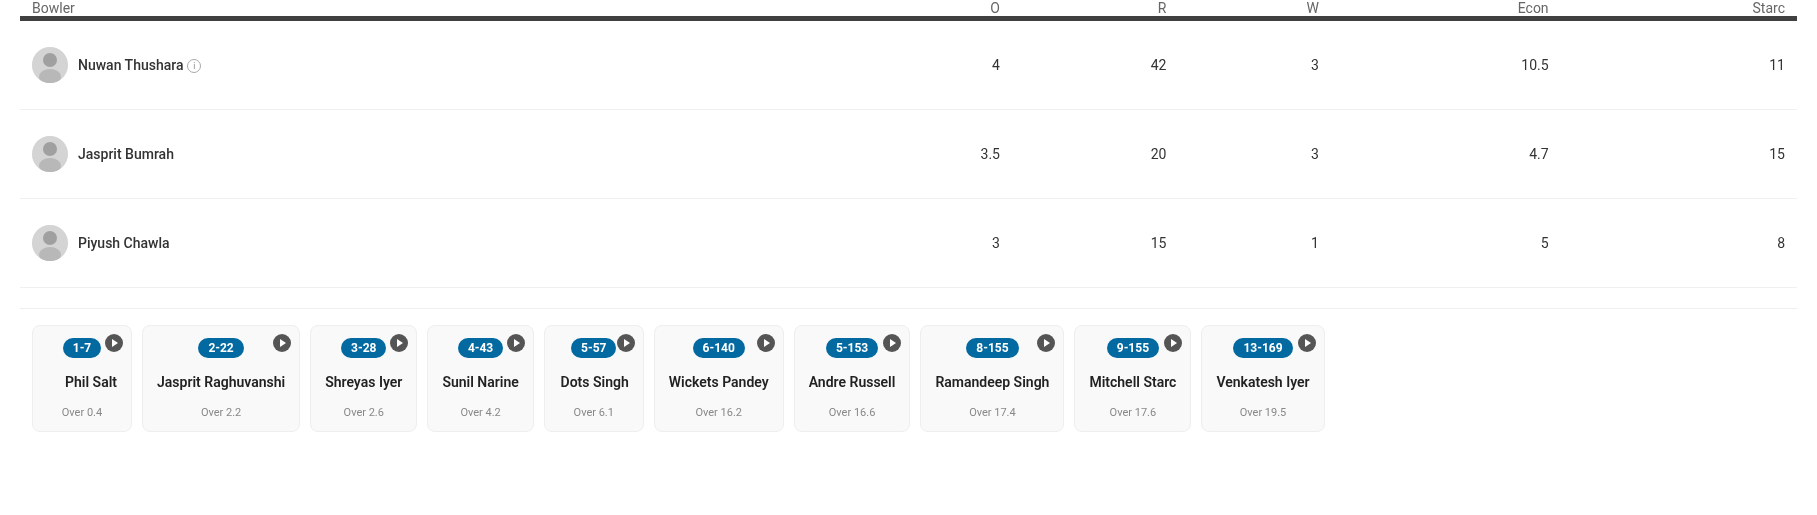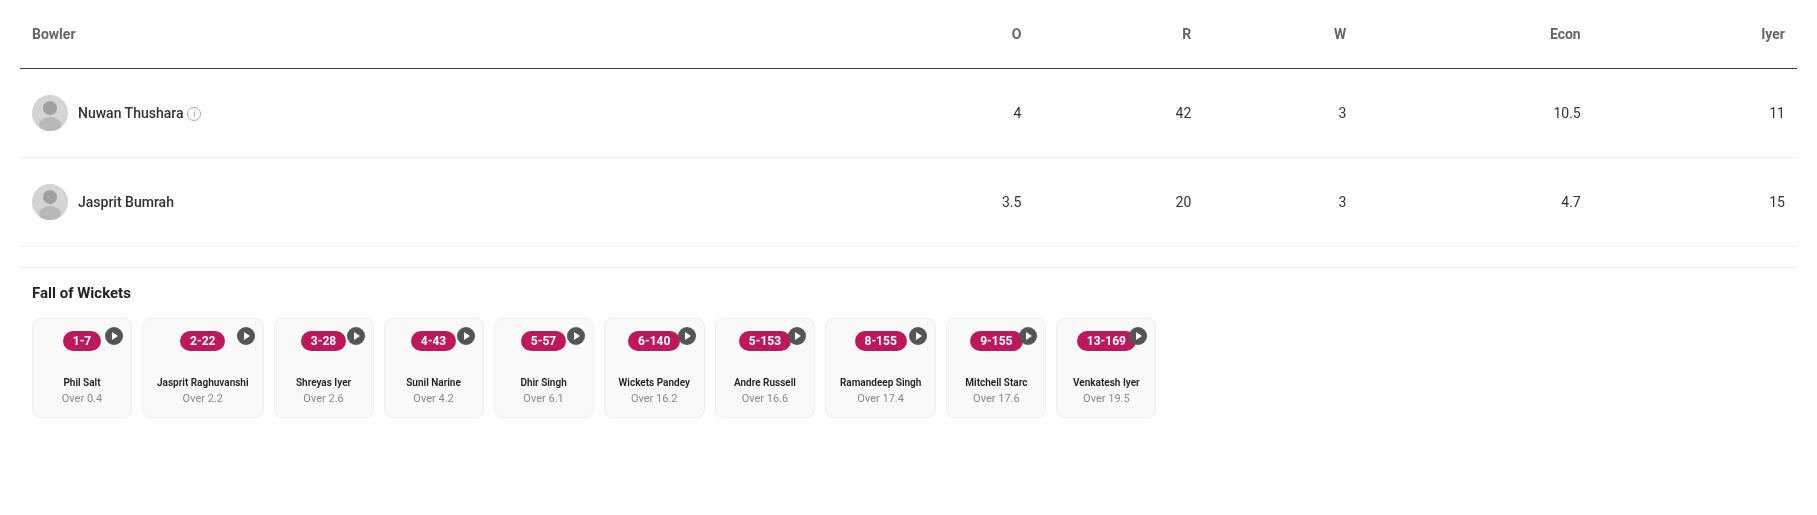--- a/index.html
+++ b/index.html
@@ -14,24 +14,24 @@
       padding: 0 20px;
     }
     
     .bowling-table {
       width: 100%;
       border-collapse: collapse;
     }
     .bowling-table th {
       text-align: left;
       color: #666;
-      font-weight: 700;
-      font-size: 14px;
-      padding: 26px 12px;
-      border-bottom: 1px solid #404040;
+      font-weight: 400;
+      font-size: 14px;
+      padding: 0 12px;
+      border-bottom: 5px solid #404040;
     }
     .bowling-table th.right {
       text-align: right;
     }
     .bowling-table td {
       padding: 26px 12px;
       border-bottom: 1px solid #f0f0f0;
       vertical-align: middle;
     }
     .bowling-table td.right {
@@ -119,53 +119,54 @@
     }
     .fow-play-btn::after {
       content: '';
       border-left: 6px solid #fff;
       border-top: 4px solid transparent;
       border-bottom: 4px solid transparent;
       margin-left: 2px;
     }
     .fow-badge {
       display: inline-block;
-      background: #be185d;
+      background: #0369a1;
       color: #fff;
       border-radius: 20px;
       font-size: 12px;
       font-weight: 700;
       padding: 3px 10px;
-      margin-bottom: 26px;
+      margin-bottom: 16px;
     }
     .fow-player {
-      font-size: 10px;
+      font-size: 14px;
       font-weight: 600;
       color: #222;
-      margin-bottom: 4px;
+      margin-bottom: 16px;
+      text-align: right;
     }
     .fow-over {
       font-size: 11px;
       color: #888;
     }
   </style>
 </head>
 <body>
 
 <div class="container">
 
   <table class="bowling-table">
     <thead>
       <tr>
         <th>Bowler</th>
         <th class="right">O</th>
         <th class="right">R</th>
         <th class="right">W</th>
         <th class="right">Econ</th>
-        <th class="right">Iyer</th>
+        <th class="right">Starc</th>
       </tr>
     </thead>
     <tbody id="bowling-tbody">
     <tr>
           <td>
       <div class="bowler-cell">
         <div class="bowler-avatar">
           <svg viewBox="0 0 36 36" xmlns="http://www.w3.org/2000/svg">
             <circle cx="18" cy="18" r="18" fill="#d4d4d4"></circle>
             <circle cx="18" cy="13" r="7" fill="#a0a0a0"></circle>
@@ -193,25 +194,43 @@
         </div>
         <span class="bowler-name">Jasprit Bumrah</span>
       </div>
     </td>
           <td class="right">3.5</td>
           <td class="right">20</td>
           <td class="right">3</td>
           <td class="right">4.7</td>
           <td class="right">15</td>
         </tr>
+        <tr>
+          <td>
+      <div class="bowler-cell">
+        <div class="bowler-avatar">
+          <svg viewBox="0 0 36 36" xmlns="http://www.w3.org/2000/svg">
+            <circle cx="18" cy="18" r="18" fill="#d4d4d4"></circle>
+            <circle cx="18" cy="13" r="7" fill="#a0a0a0"></circle>
+            <ellipse cx="18" cy="30" rx="11" ry="8" fill="#b8b8b8"></ellipse>
+          </svg>
+        </div>
+        <span class="bowler-name">Piyush Chawla</span>
+      </div>
+    </td>
+          <td class="right">3</td>
+          <td class="right">15</td>
+          <td class="right">1</td>
+          <td class="right">5</td>
+          <td class="right">8</td>
+        </tr>
       </tbody>
   </table>
 
   <div class="fow-section">
-    <div class="fow-title">Fall of Wickets</div>
     <div class="fow-list" id="fow-list">
     <div class="fow-card">
       <div class="fow-play-btn"></div>
       <div class="fow-badge">1-7</div>
       <div class="fow-player">Phil Salt</div>
       <div class="fow-over">Over 0.4</div>
     </div>
         <div class="fow-card">
       <div class="fow-play-btn"></div>
       <div class="fow-badge">2-22</div>
@@ -226,21 +245,21 @@
     </div>
         <div class="fow-card">
       <div class="fow-play-btn"></div>
       <div class="fow-badge">4-43</div>
       <div class="fow-player">Sunil Narine</div>
       <div class="fow-over">Over 4.2</div>
     </div>
         <div class="fow-card">
       <div class="fow-play-btn"></div>
       <div class="fow-badge">5-57</div>
-      <div class="fow-player">Dhir Singh</div>
+      <div class="fow-player">Dots Singh</div>
       <div class="fow-over">Over 6.1</div>
     </div>
         <div class="fow-card">
       <div class="fow-play-btn"></div>
       <div class="fow-badge">6-140</div>
       <div class="fow-player">Wickets Pandey</div>
       <div class="fow-over">Over 16.2</div>
     </div>
         <div class="fow-card">
       <div class="fow-play-btn"></div>

